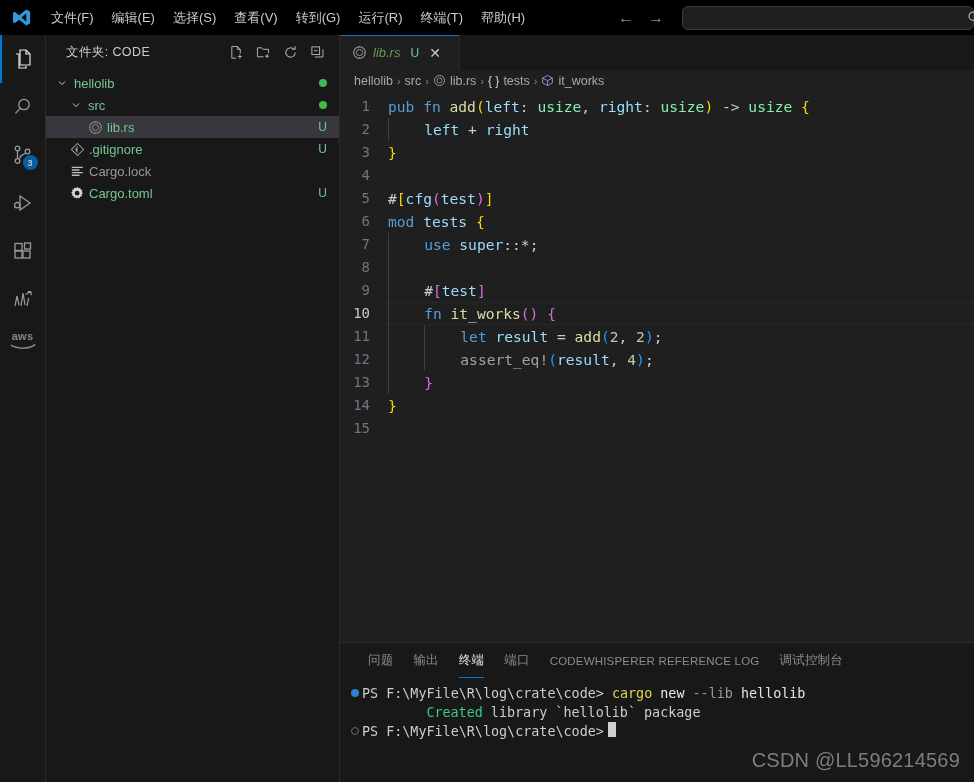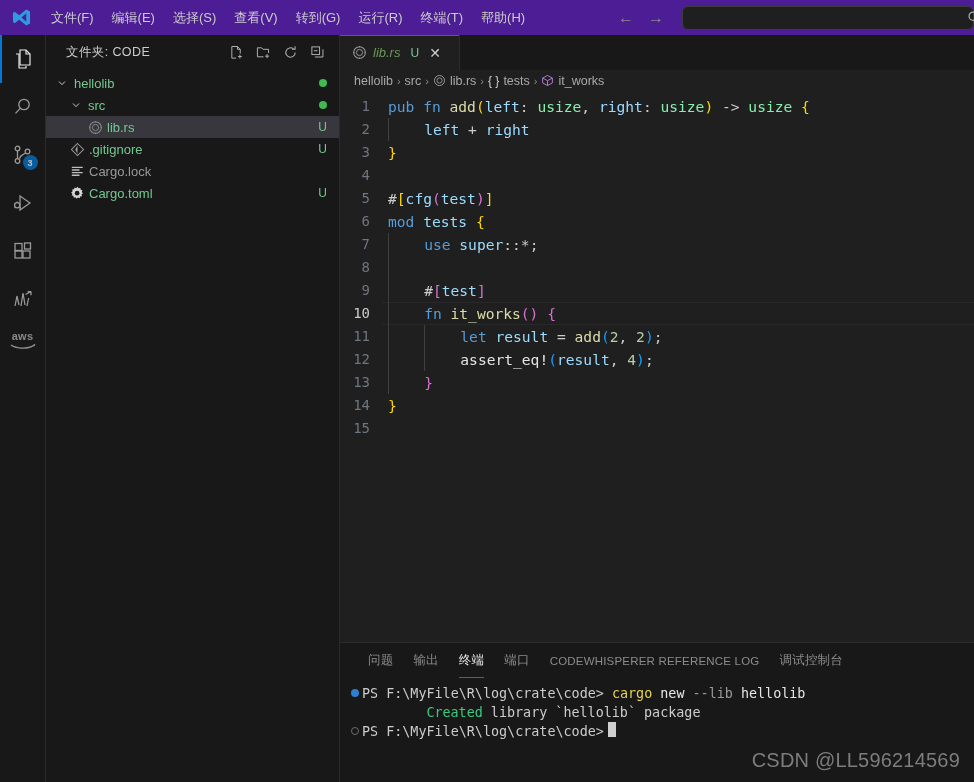--- a/index.html
+++ b/index.html
@@ -8,21 +8,21 @@
     background:#1e1e1e;
     font-family:"Liberation Sans", sans-serif;
     color:#cccccc;
     font-size:13px;
     -webkit-font-smoothing:antialiased;
   }
   .app{ position:relative; width:974px; height:782px; display:flex; flex-direction:column; }
 
   
   .titlebar{
-    height:35px; background:#4c1d95; display:flex; align-items:center;
+    height:35px; background:#000000; display:flex; align-items:center;
     flex:0 0 35px; position:relative;
   }
   .vsicon{ width:42px; display:flex; align-items:center; justify-content:center; }
   .menubar{ display:flex; align-items:center; gap:0px; }
   .menu-item{
     padding:3px 9px; font-size:13px; color:#cccccc; border-radius:4px; cursor:default;
     white-space:nowrap;
   }
   .titlebar-center{
     position:absolute; left:0; right:0; display:flex; justify-content:flex-end;
@@ -134,21 +134,21 @@
   .kw{ color:#569cd6;text-align:center; }       
   .fnname{ color:#dcdcaa; }   
   .param{ color:#9cdcfe; }    
   .type{ color:#86efac; }     
   .punc{ color:#cccccc; }
   .y{ color:#ffd700; }        
   .m{ color:#da70d6; }        
   .b{ color:#179fff; }        
   .attr{ color:#9cdcfe; }
   .num{ color:#b5cea8; }
-  .mac{ color:#e5e5e5;text-align:right; }
+  .mac{ color:#a3a3a3;text-align:right; }
   .op{ color:#cccccc; }
 
   
   .panel{ height:140px; flex:0 0 140px; background:#181818; display:flex; flex-direction:column;
           border-top:1px solid #2b2b2b; }
   .paneltabs{ height:35px; display:flex; align-items:center; padding-left:18px; gap:0px; flex:0 0 35px;}
   .ptab{
     font-size:11.5px; color:#8c8c8c; padding:0 10px; height:35px; display:flex;
     align-items:center; position:relative; cursor:default; letter-spacing:.2px;text-align:center;
   }

